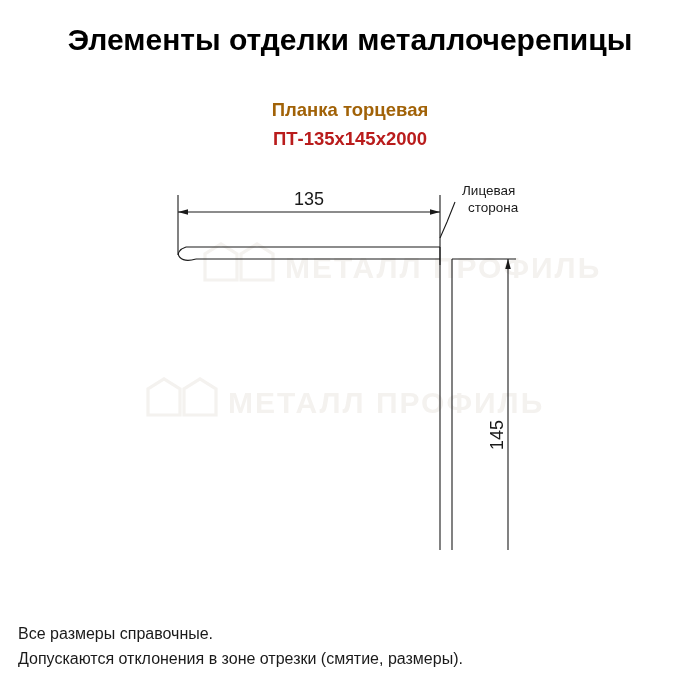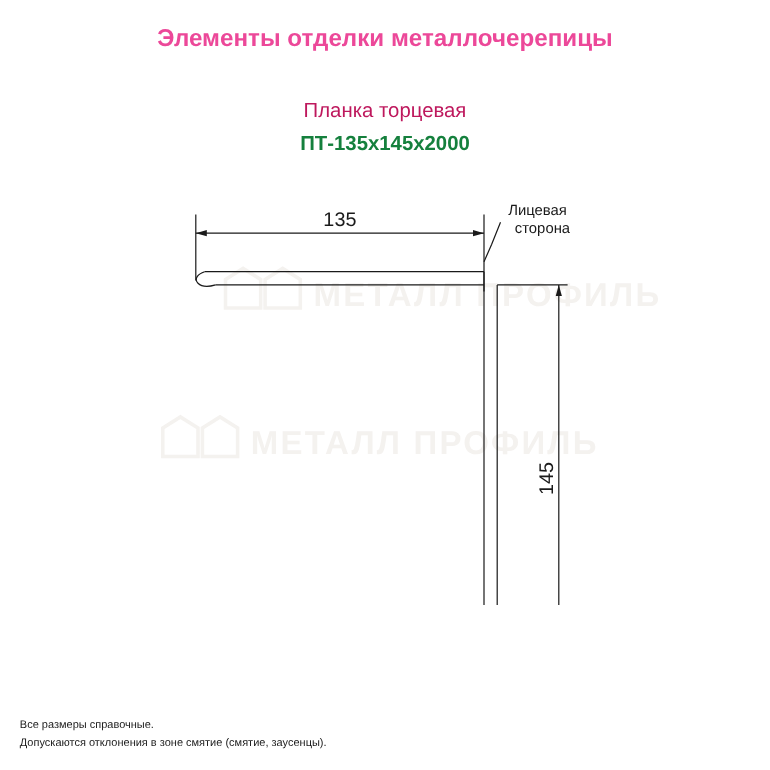--- a/index.html
+++ b/index.html
@@ -21,39 +21,39 @@
     height: 700px;
   }
   .title-block {
     position: absolute;
     top: 22px;
     left: 0;
     width: 700px;
     text-align: center;
   }
   .main-title {
-    font-size: 22px;
+    font-size: 30px;
     font-weight: bold;
     letter-spacing: 0px;
-    color: #ec4899;
+    color: #000000;
     margin: 0;
     line-height: 1.2;
   }
   .subtitle {
     font-size: 18.5px;
-    font-weight: normal;
-    color: #be185d;
+    font-weight: bold;
+    color: #a16207;
     margin: 0;
     padding-top: 40px;
     line-height: 1.25;
   }
   .code {
     font-size: 18.5px;
     font-weight: bold;
-    color: #15803d;
+    color: #b91c1c;
     margin: 0;
     padding-top: 6px;
     line-height: 1.25;
   }
   .drawing {
     position: absolute;
     top: 150px;
     left: 0;
     width: 700px;
     height: 400px;
@@ -64,22 +64,22 @@
     left: 0;
     top: 150px;
     width: 700px;
     height: 400px;
     pointer-events: none;
     text-align: center;
   }
   .footer {
     position: absolute;
     left: 18px;
-    bottom: 17px;
-    font-size: 10px;
+    bottom: 28px;
+    font-size: 16px;
     color: #1a1a1a;
     line-height: 1.55;
   }
   .footer div {
     white-space: nowrap;
   }
   svg { display: block; }
   .dim-text {
     font-family: "Liberation Sans", sans-serif;
     font-size: 18px;
@@ -168,16 +168,16 @@
 
       <text class="dim-text" x="428" y="487" text-anchor="middle" transform="rotate(-45 428 487)">15</text>
 
       <text class="lbl-text" x="462" y="45">Лицевая</text>
       <text class="lbl-text" x="468" y="62">сторона</text>
     </svg>
   </div>
 
   <div class="footer">
     <div>Все размеры справочные.</div>
-    <div>Допускаются отклонения в зоне смятие (смятие, заусенцы).</div>
+    <div>Допускаются отклонения в зоне отрезки (смятие, размеры).</div>
   </div>
 
 </div>
 
 </body></html>

